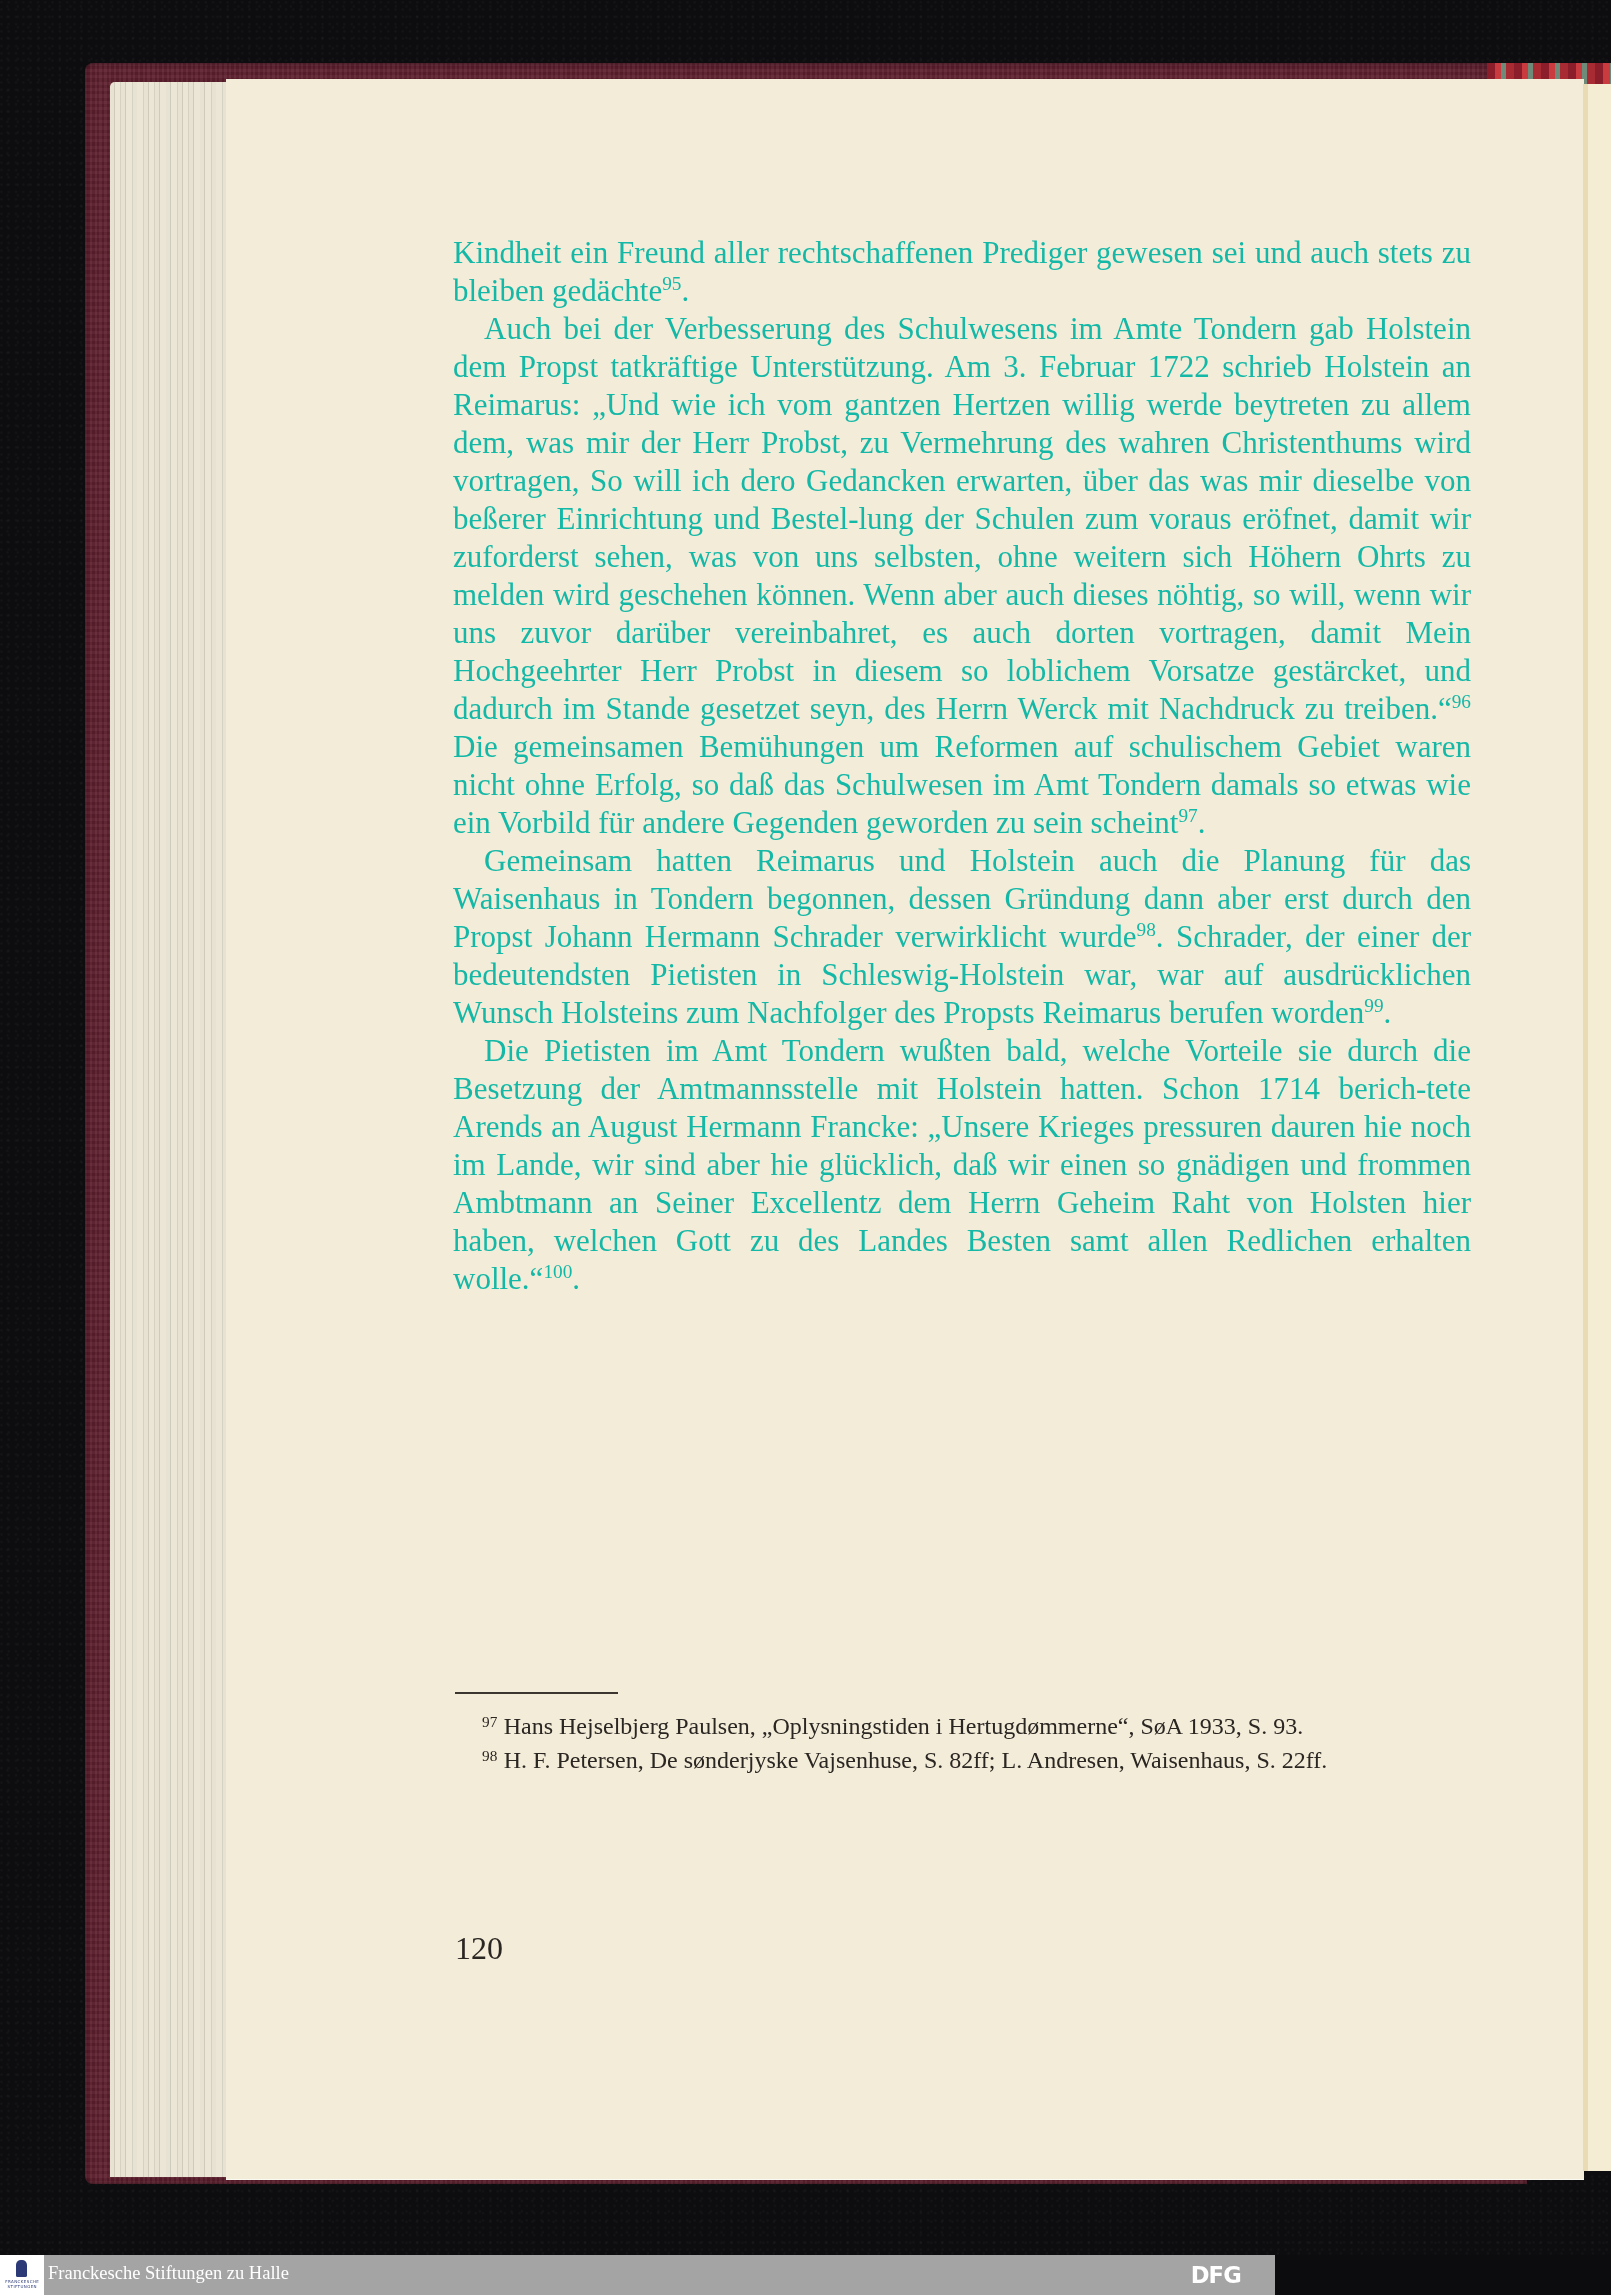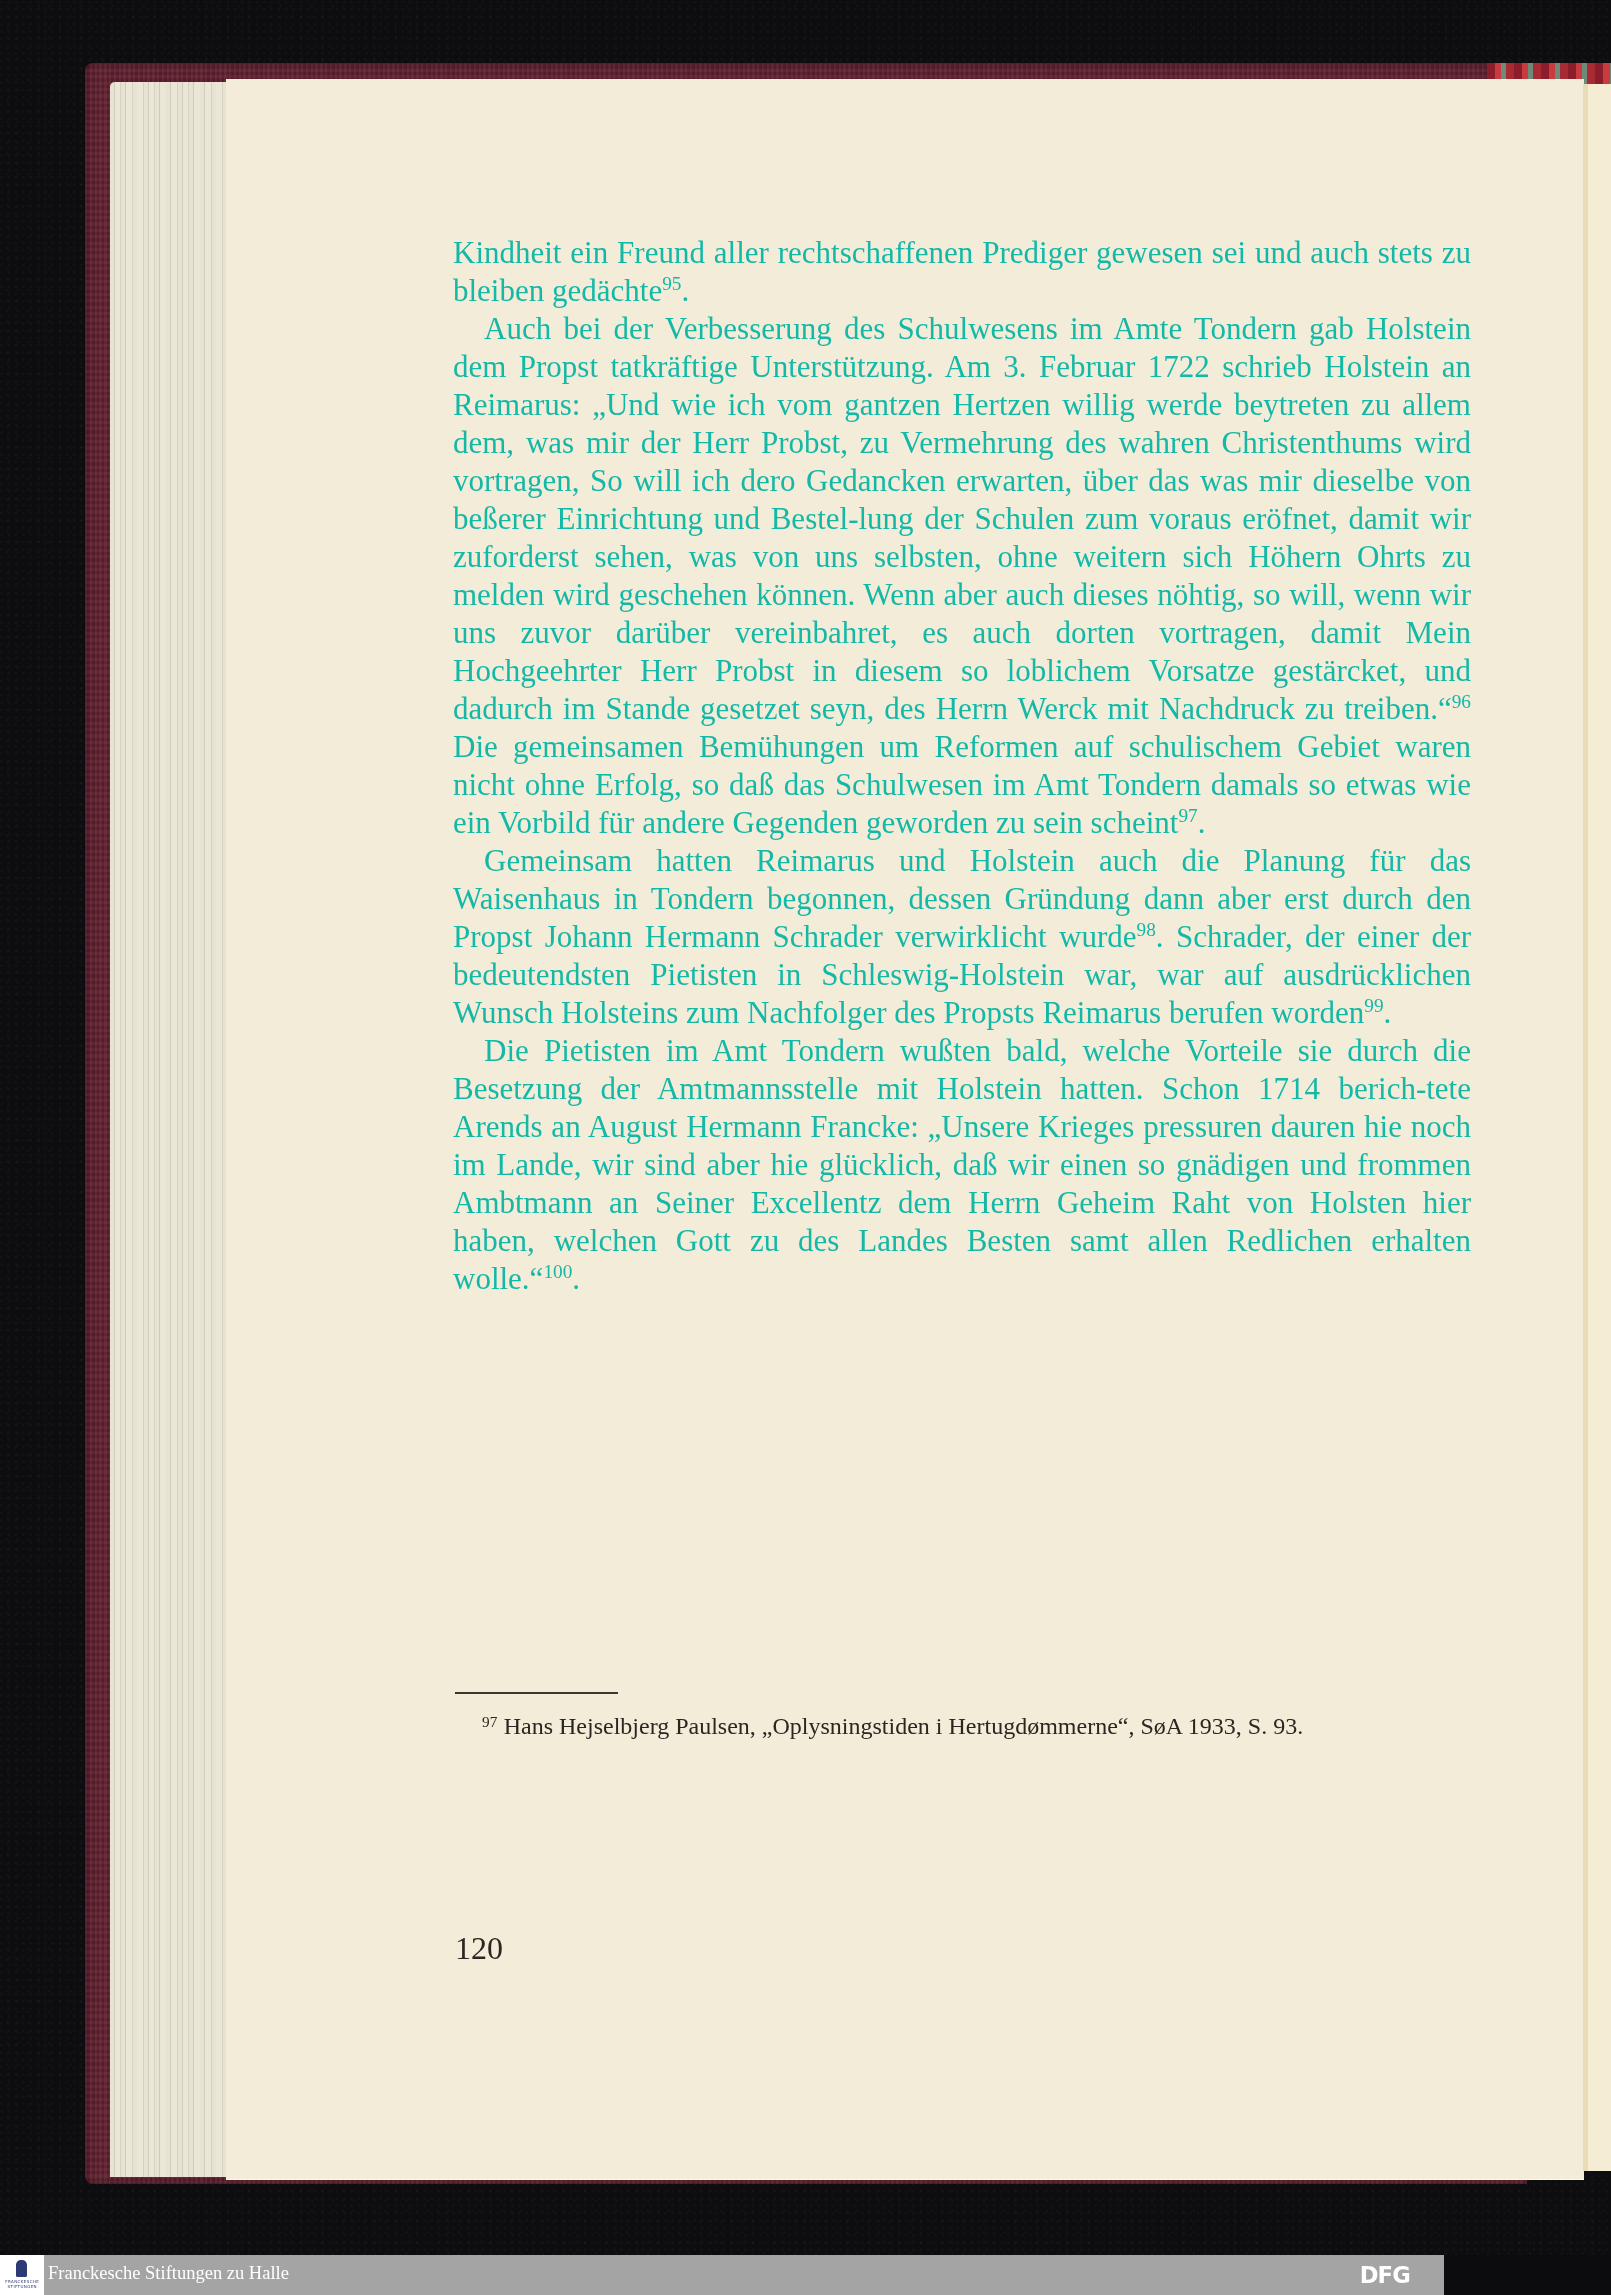--- a/index.html
+++ b/index.html
@@ -63,21 +63,21 @@
     line-height: 30px;
   }
   .footnote { margin: 0; white-space: nowrap; }
   .footnote .fn-num { font-size: 15.3px; vertical-align: 7.3px; margin-right: 6.4px; display: inline-block; }
   .footnote.wide { margin-left: -14.5px; }
   .page-number {
     position: absolute; left: 455px; top: 1930px;
     font-size: 32px; color: #2a2622;
   }
   .footer-bar {
-    position: absolute; left: 0; top: 2255px; width: 1444px; height: 40px;
+    position: absolute; left: 0; top: 2255px; width: 1275px; height: 40px;
     background: #a4a4a4;
   }
   .footer-logo {
     position: absolute; left: 0; top: 0; width: 44px; height: 40px;
     background: #ffffff;
   }
   .footer-logo .fig {
     position: absolute; left: 16px; top: 4.8px; width: 11.3px; height: 17.7px;
     background: #2c3a78; border-radius: 4.8px 4.8px 1.6px 1.6px;
   }
@@ -108,20 +108,21 @@
     <p class="para noindent"><span>Kindheit ein Freund aller rechtschaffenen Prediger gewesen sei und auch stets zu bleiben gedächte</span><sup class="fn">95</sup><span>.</span></p>
     <p class="para indent"><span>Auch bei der Verbesserung des Schulwesens im Amte Tondern gab Holstein dem Propst tatkräftige Unterstützung. Am 3. Februar 1722 schrieb Holstein an Reimarus: „Und wie ich vom gantzen Hertzen willig werde beytreten zu allem dem, was mir der Herr Probst, zu Vermehrung des wahren Christenthums wird vortragen, So will ich dero Gedancken erwarten, über das was mir dieselbe von beßerer Einrichtung und Bestel-lung der Schulen zum voraus eröfnet, damit wir zuforderst sehen, was von uns selbsten, ohne weitern sich Höhern Ohrts zu melden wird geschehen können. Wenn aber auch dieses nöhtig, so will, wenn wir uns zuvor darüber vereinbahret, es auch dorten vortragen, damit Mein Hochgeehrter Herr Probst in diesem so loblichem Vorsatze gestärcket, und dadurch im Stande gesetzet seyn, des Herrn Werck mit Nachdruck zu treiben.“</span><sup class="fn">96</sup><span> Die gemeinsamen Bemühungen um Reformen auf schulischem Gebiet waren nicht ohne Erfolg, so daß das Schulwesen im Amt Tondern damals so etwas wie ein Vorbild für andere Gegenden geworden zu sein scheint</span><sup class="fn">97</sup><span>.</span></p>
     <p class="para indent"><span>Gemeinsam hatten Reimarus und Holstein auch die Planung für das Waisenhaus in Tondern begonnen, dessen Gründung dann aber erst durch den Propst Johann Hermann Schrader verwirklicht wurde</span><sup class="fn">98</sup><span>. Schrader, der einer der bedeutendsten Pietisten in Schleswig-Holstein war, war auf ausdrücklichen Wunsch Holsteins zum Nachfolger des Propsts Reimarus berufen worden</span><sup class="fn">99</sup><span>.</span></p>
     <p class="para indent"><span>Die Pietisten im Amt Tondern wußten bald, welche Vorteile sie durch die Besetzung der Amtmannsstelle mit Holstein hatten. Schon 1714 berich-tete Arends an August Hermann Francke: „Unsere Krieges pressuren dauren hie noch im Lande, wir sind aber hie glücklich, daß wir einen so gnädigen und frommen Ambtmann an Seiner Excellentz dem Herrn Geheim Raht von Holsten hier haben, welchen Gott zu des Landes Besten samt allen Redlichen erhalten wolle.“</span><sup class="fn">100</sup><span>.</span></p>
   </div>
 
 <div class="footnote-rule"></div>
 
 <div class="footnotes">
   <p class="footnote"><span class="fn-num">97</span><span>Hans Hejselbjerg Paulsen, „Oplysningstiden i Hertugdømmerne“, SøA 1933, S. 93.</span></p>
+  <p class="footnote"><span class="fn-num">98</span><span>H. F. Petersen, De sønderjyske Vajsenhuse, S. 82ff; L. Andresen, Waisenhaus, S. 22ff.</span></p>
 </div>
 
 <div class="page-number">120</div>
 
 <div class="footer-bar">
   <div class="footer-logo">
     <div class="fig"></div>
     <div class="lbl">FRANCKESCHE STIFTUNGEN</div>
   </div>
   <div class="footer-title">Franckesche Stiftungen zu Halle</div>

